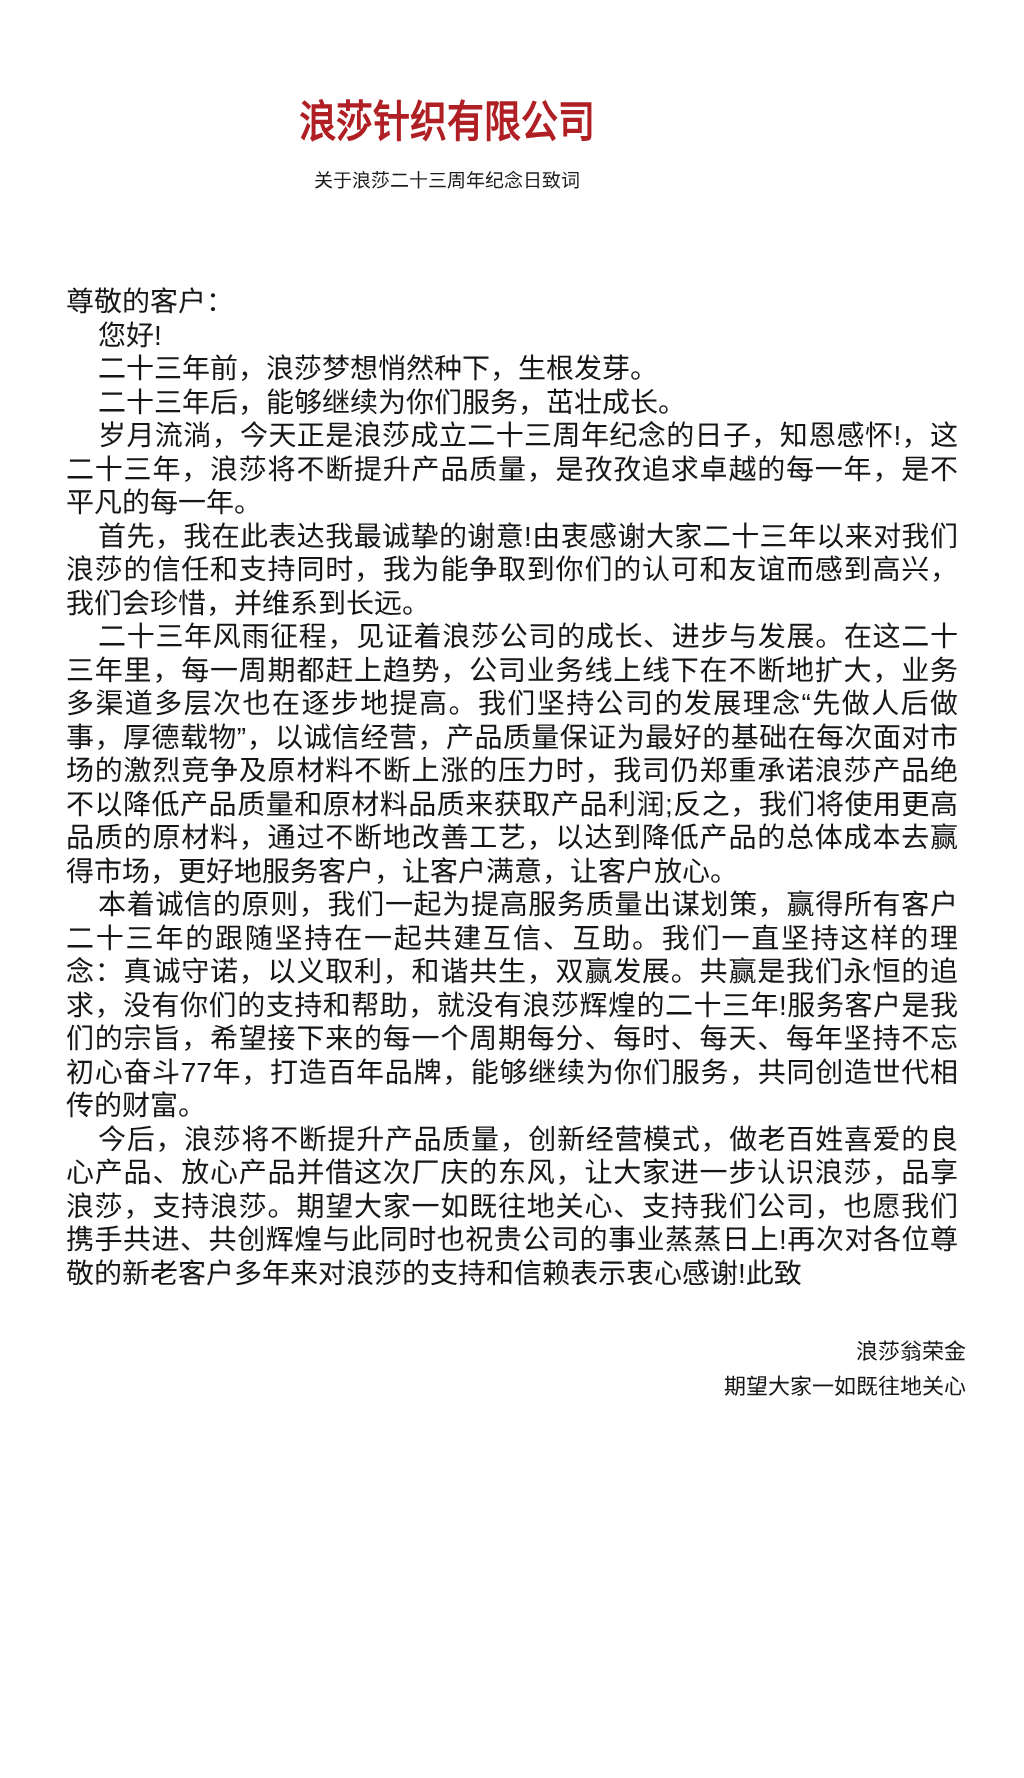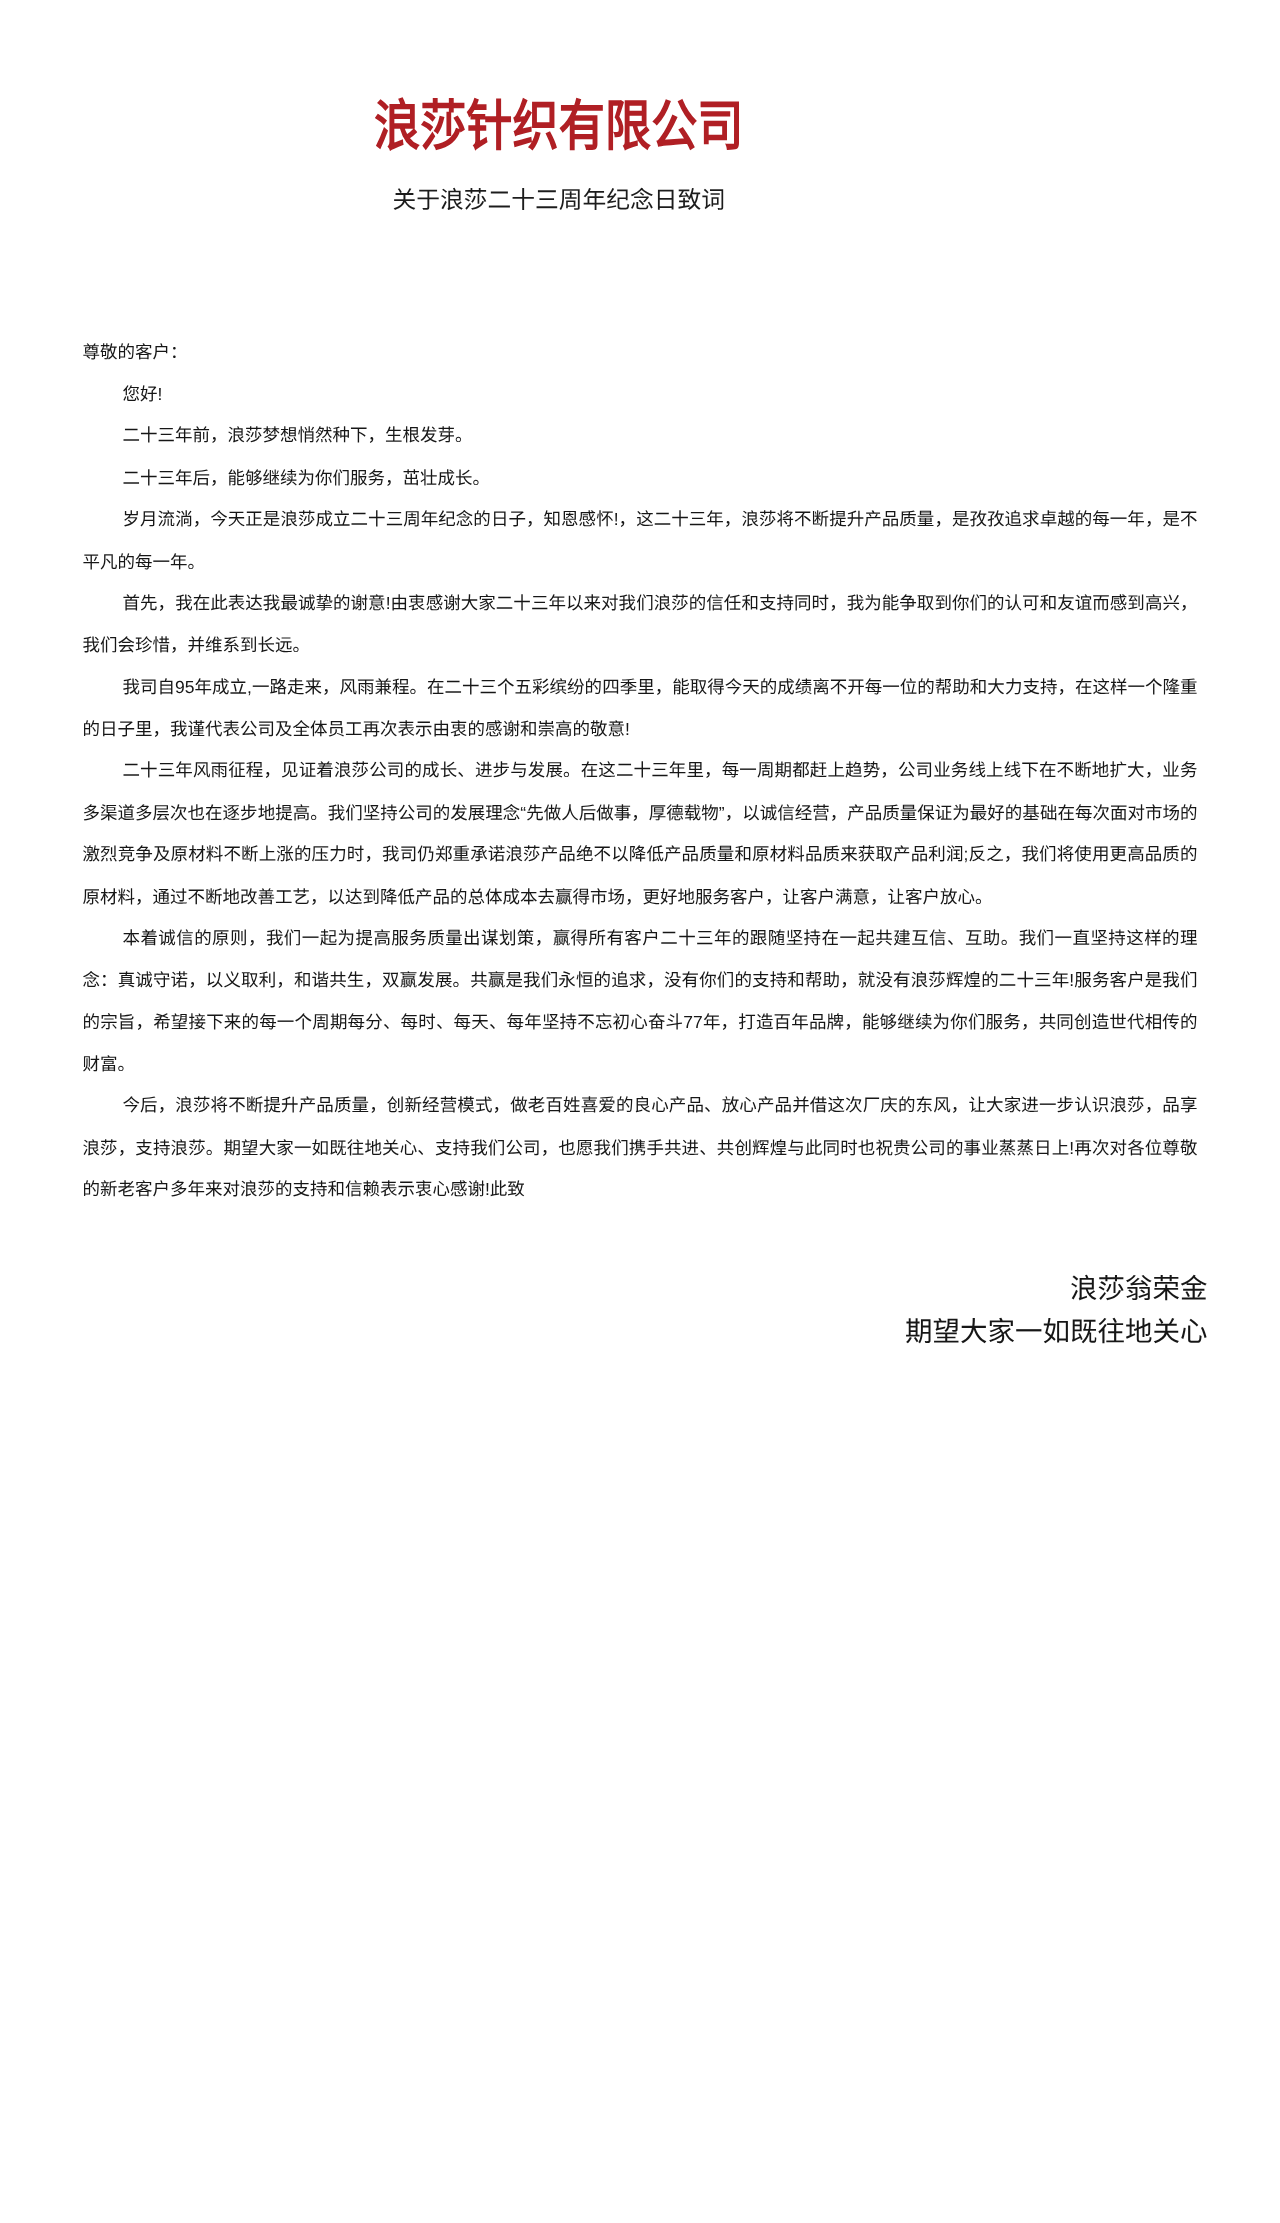--- a/index.html
+++ b/index.html
@@ -12,21 +12,21 @@
     width: 1024px;
     height: 1778px;
     margin: 0 auto;
     background: #ffffff;
     font-family: "Liberation Sans", sans-serif;
     color: #111111;
     overflow: hidden;
   }
   .header {
     width: 894px;           
-    padding-top: 80px;
+    padding-top: 100px;
     text-align: center;
   }
   .doc-title {
     display: inline-block;
     font-size: 44px;
     line-height: 44px;
     font-weight: 800;
     color: #b01f24;
     transform: scaleX(0.84);
     transform-origin: center;
@@ -35,21 +35,21 @@
   .doc-subtitle {
     margin-top: 27px;
     font-size: 19px;
     line-height: 20px;
     font-weight: 400;
     color: #1c1c1c;
   }
   .letter-body {
     margin-top: 94px;
     padding: 0 66px;
-    font-size: 14px;
+    font-size: 28px;
     line-height: 33.5px;
     text-align: justify;
     color: #161616;
   }
   .letter-body p {
     margin: 0;
     padding: 0;
     text-indent: 32px;
   }
   .letter-body p.salutation {
@@ -78,21 +78,20 @@
     <div class="doc-subtitle">关于浪莎二十三周年纪念日致词</div>
   </div>
 
   <div class="letter-body">
     <p class="salutation">尊敬的客户：</p>
     <p>您好!</p>
     <p>二十三年前，浪莎梦想悄然种下，生根发芽。</p>
     <p>二十三年后，能够继续为你们服务，茁壮成长。</p>
     <p>岁月流淌，今天正是浪莎成立二十三周年纪念的日子，知恩感怀!，这二十三年，浪莎将不断提升产品质量，是孜孜追求卓越的每一年，是不平凡的每一年。</p>
     <p>首先，我在此表达我最诚挚的谢意!由衷感谢大家二十三年以来对我们浪莎的信任和支持同时，我为能争取到你们的认可和友谊而感到高兴，我们会珍惜，并维系到长远。</p>
-    <p>我司自95年成立,一路走来，风雨兼程。在二十三个五彩缤纷的四季里，能取得今天的成绩离不开每一位的帮助和大力支持，在这样一个隆重的日子里，我谨代表公司及全体员工再次表示由衷的感谢和崇高的敬意!</p>
     <p>二十三年风雨征程，见证着浪莎公司的成长、进步与发展。在这二十三年里，每一周期都赶上趋势，公司业务线上线下在不断地扩大，业务多渠道多层次也在逐步地提高。我们坚持公司的发展理念“先做人后做事，厚德载物”，以诚信经营，产品质量保证为最好的基础在每次面对市场的激烈竞争及原材料不断上涨的压力时，我司仍郑重承诺浪莎产品绝不以降低产品质量和原材料品质来获取产品利润;反之，我们将使用更高品质的原材料，通过不断地改善工艺，以达到降低产品的总体成本去赢得市场，更好地服务客户，让客户满意，让客户放心。</p>
     <p>本着诚信的原则，我们一起为提高服务质量出谋划策，赢得所有客户二十三年的跟随坚持在一起共建互信、互助。我们一直坚持这样的理念：真诚守诺，以义取利，和谐共生，双赢发展。共赢是我们永恒的追求，没有你们的支持和帮助，就没有浪莎辉煌的二十三年!服务客户是我们的宗旨，希望接下来的每一个周期每分、每时、每天、每年坚持不忘初心奋斗77年，打造百年品牌，能够继续为你们服务，共同创造世代相传的财富。</p>
     <p>今后，浪莎将不断提升产品质量，创新经营模式，做老百姓喜爱的良心产品、放心产品并借这次厂庆的东风，让大家进一步认识浪莎，品享浪莎，支持浪莎。期望大家一如既往地关心、支持我们公司，也愿我们携手共进、共创辉煌与此同时也祝贵公司的事业蒸蒸日上!再次对各位尊敬的新老客户多年来对浪莎的支持和信赖表示衷心感谢!此致</p>
   </div>
 
   <div class="signature">
     <div>浪莎翁荣金</div>
     <div>期望大家一如既往地关心</div>
   </div>
 

